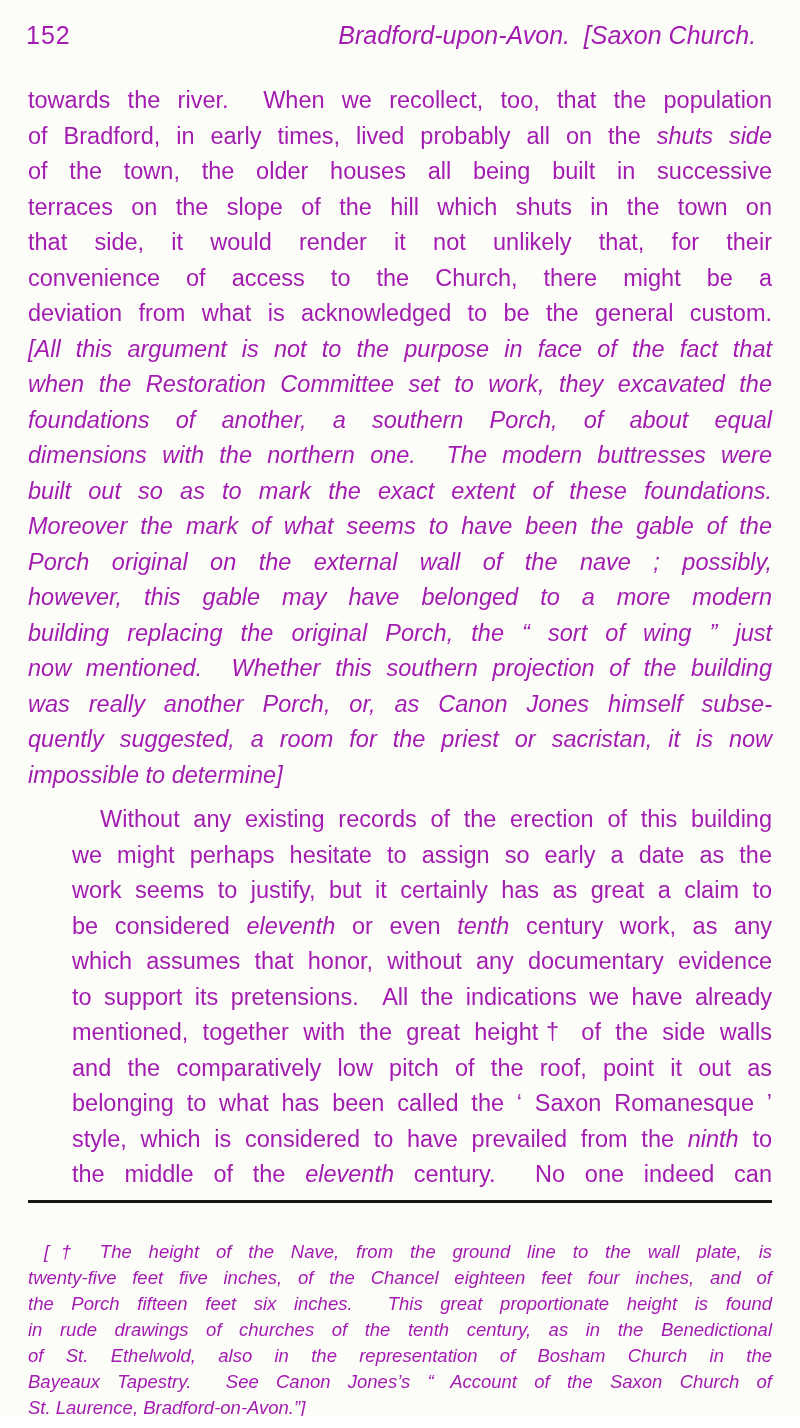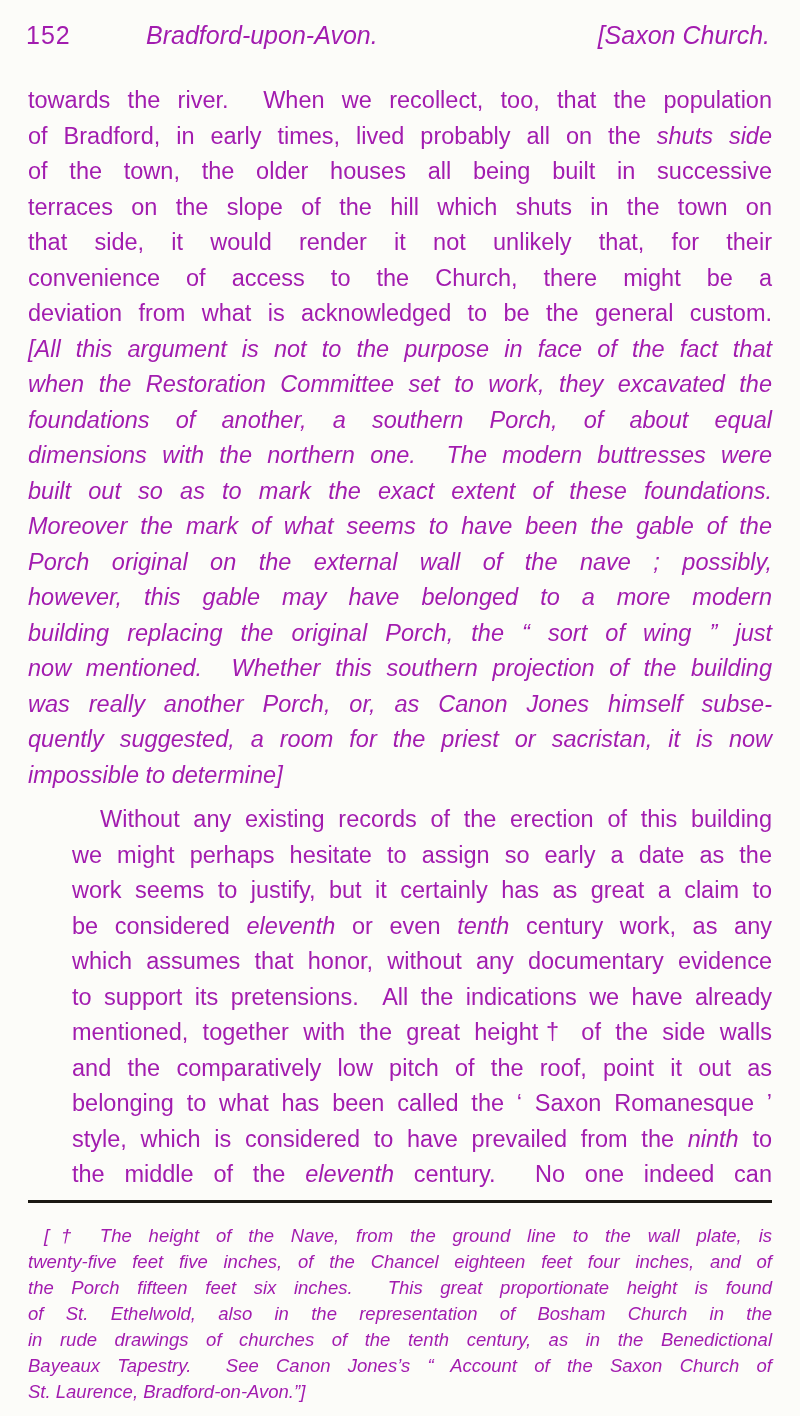--- a/index.html
+++ b/index.html
@@ -20,26 +20,26 @@
     font-size: 25px;
     line-height: 30px;
   }
   .page-number {
     width: 120px;
     font-style: normal;
     letter-spacing: 1px;
   }
   .running-title {
     flex: 1;
-    text-align: left;
+    text-align: right;
     font-style: italic;
   }
   .section-header {
     width: 200px;
-    text-align: right;
+    text-align: center;
     font-style: italic;
   }
   .page-body {
     margin: 0 28px;
     padding-top: 33px;
   }
   .para { margin: 0; }
   .line {
     font-size: 23.5px;
     line-height: 35.5px;
@@ -51,21 +51,21 @@
   .para-indent .line:first-child { text-indent: 28px; }
   .short-last .line:last-child { text-align-last: left; }
   .para-gap { margin-top: 9px; margin-left: 44px; }
   .footnote-rule {
     margin: 7px 28px 0 28px;
     border: none;
     border-top: 3px solid #1b1813;
     height: 0;
   }
   .footnote {
-    margin: 0 28px;
+    margin: 16px 28px;
     padding-top: 20px;
   }
   .footnote .line {
     font-size: 18.5px;
     line-height: 26px;
     font-style: italic;
   }
   .footnote .line:first-child { text-indent: 16px; }
   .footnote .line:last-child { text-align-last: left; }
   i { font-style: italic; }
@@ -121,19 +121,19 @@
         <div class="line">the middle of the <i>eleventh</i> century.  No one indeed can</div>
       </div>
     </main>
 
   <hr class="footnote-rule">
 
   <section class="footnote">
       <div class="line">[† The height of the Nave, from the ground line to the wall plate, is</div>
       <div class="line">twenty-five feet five inches, of the Chancel eighteen feet four inches, and of</div>
       <div class="line">the Porch fifteen feet six inches.  This great proportionate height is found</div>
+      <div class="line">in rude drawings of churches of the tenth century, as in the Benedictional</div>
       <div class="line">of St. Ethelwold, also in the representation of Bosham Church in the</div>
-      <div class="line">in rude drawings of churches of the tenth century, as in the Benedictional</div>
       <div class="line">Bayeaux Tapestry.  See Canon Jones’s “ Account of the Saxon Church of</div>
       <div class="line">St. Laurence, Bradford-on-Avon.”]</div>
     </section>
 
 </div>
 
 </body></html>

